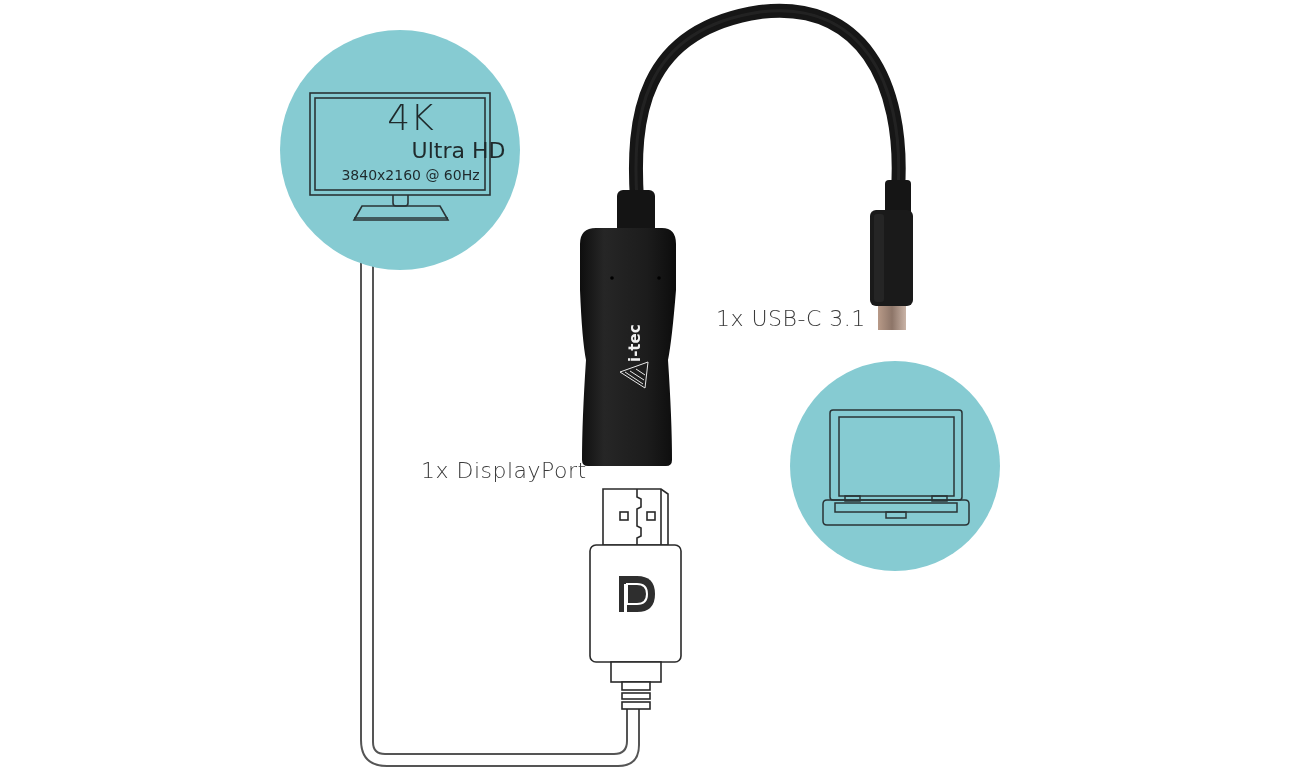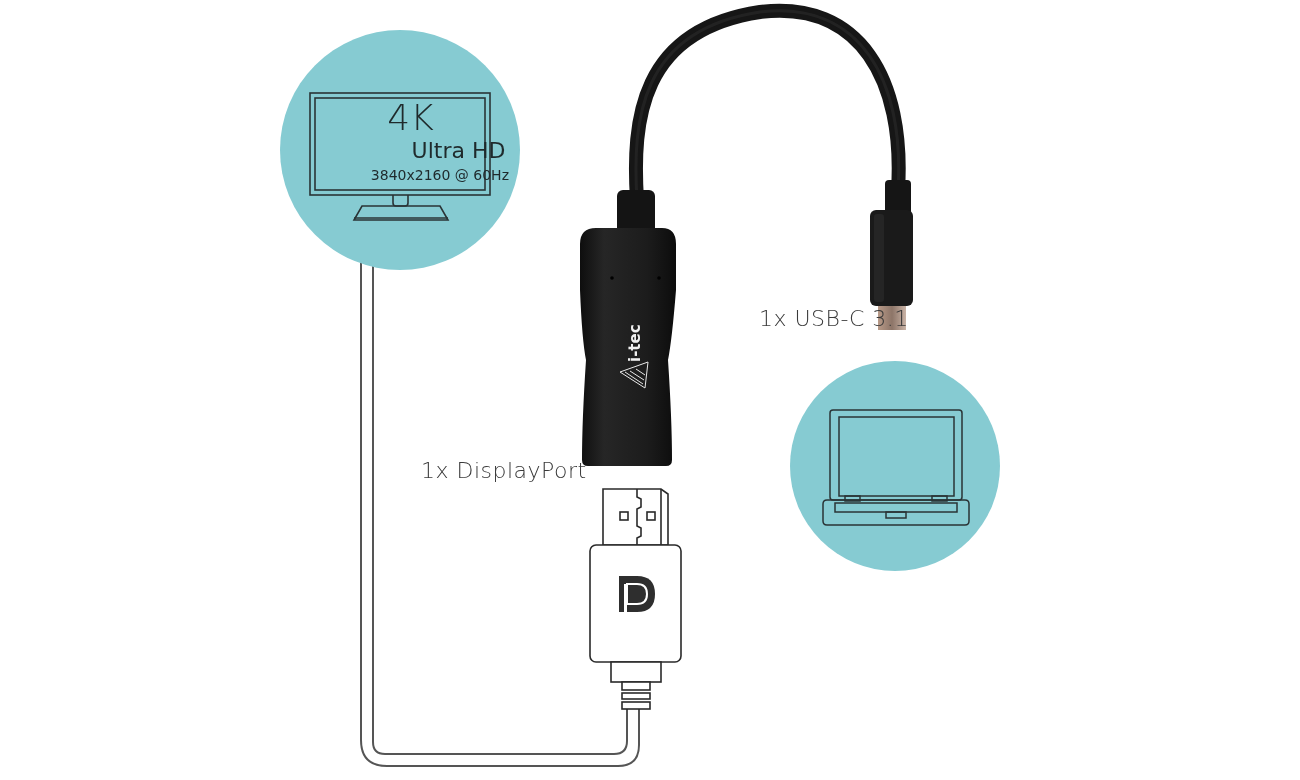--- a/index.html
+++ b/index.html
@@ -1,24 +1,24 @@
 <!DOCTYPE html>
 <html><head>
 <meta charset="utf-8">
 <style>
   html, body { margin: 0; padding: 0; background: #ffffff; }
   body { width: 1300px; height: 780px; position: relative; overflow: hidden; font-family: "DejaVu Sans", sans-serif; }
   #stage { position: absolute; left: 0; top: 0; width: 1300px; height: 780px; }
   .label { position: absolute; color: #3a3a3a; font-family: "DejaVu Sans", sans-serif; font-weight: 300; letter-spacing: 0.5px; white-space: nowrap; }
-  #usb-label { left: 716px; top: 306px; font-size: 22px; margin-left: 43px; }
+  #usb-label { left: 716px; top: 306px; font-size: 22px; }
   #dp-label { left: 421px; top: 458px; font-size: 22px; }
   .mon-text { position: absolute; color: #1f2a2c; text-align: center; width: 197px; left: 312px; font-family: "DejaVu Sans", sans-serif; }
   #mon-4k { top: 98px; font-size: 36px; line-height: 40px; font-weight: 300; }
   #mon-uhd { top: 138px; font-size: 22px; line-height: 26px; padding-left: 48px; }
-  #mon-res { top: 166px; font-size: 14px; line-height: 18px; text-align: right; }
+  #mon-res { top: 166px; font-size: 14px; line-height: 18px; }
 </style>
 </head>
 <body>
 
 <svg id="stage" width="1300" height="780" viewBox="0 0 1300 780" xmlns="http://www.w3.org/2000/svg">
   <defs>
     <linearGradient id="adapterGrad" x1="0" x2="1" y1="0" y2="0">
       <stop offset="0" stop-color="#0e0e0e"></stop>
       <stop offset="0.25" stop-color="#262626"></stop>
       <stop offset="0.7" stop-color="#1c1c1c"></stop>

